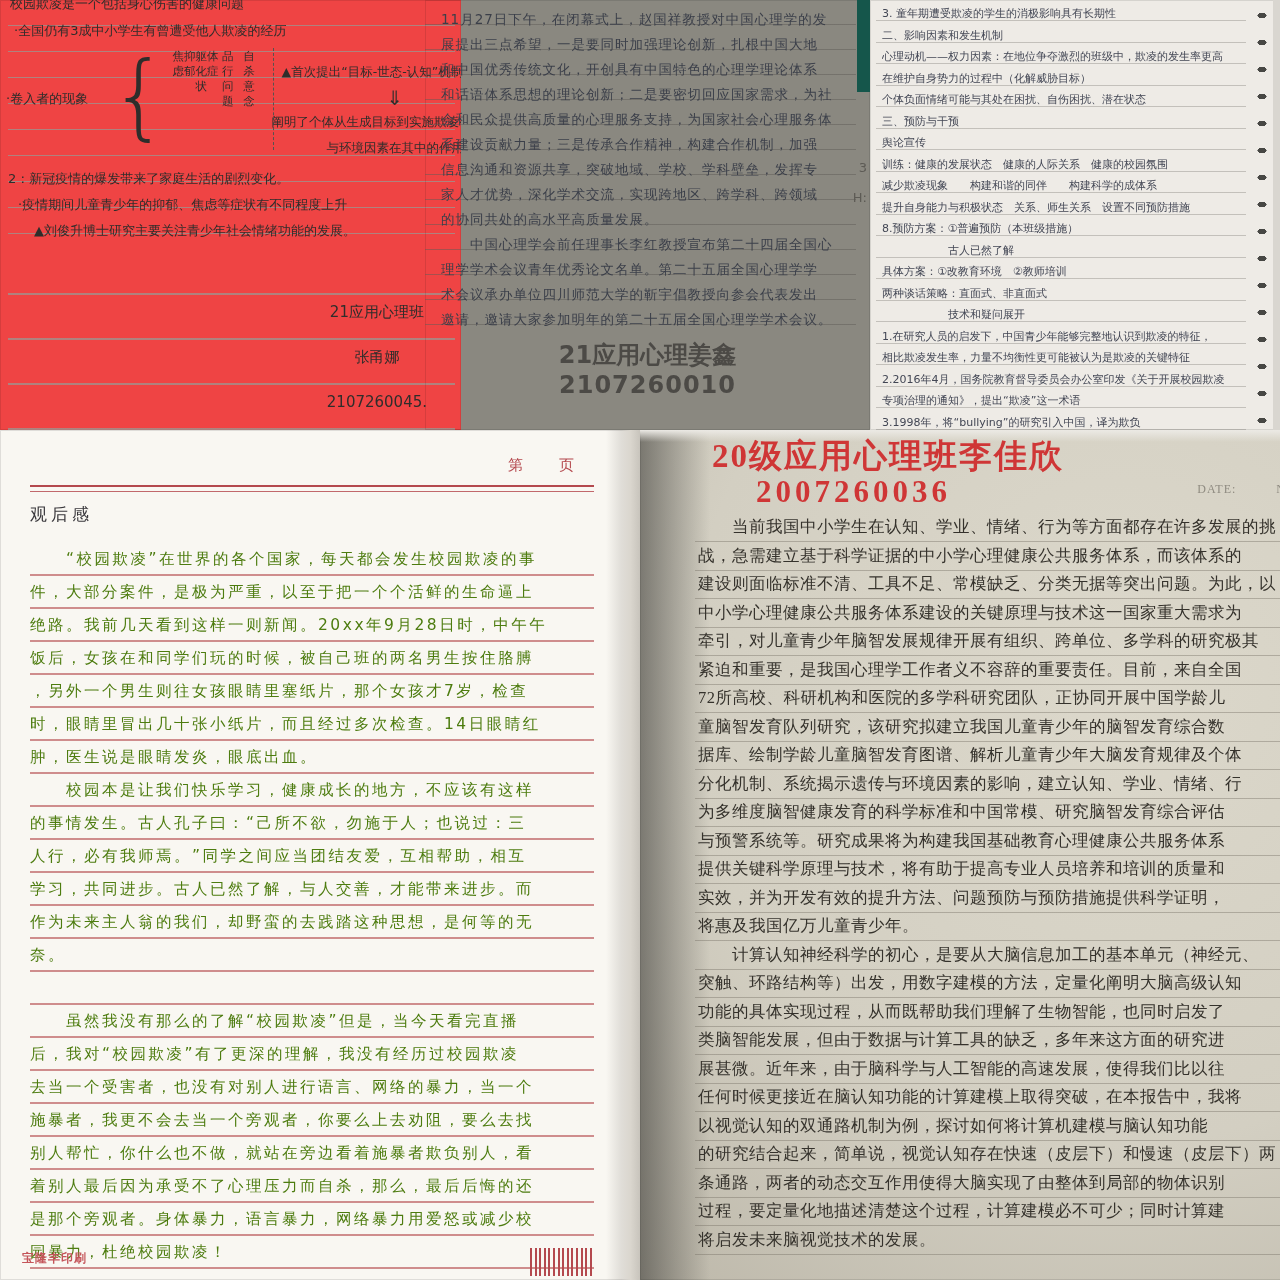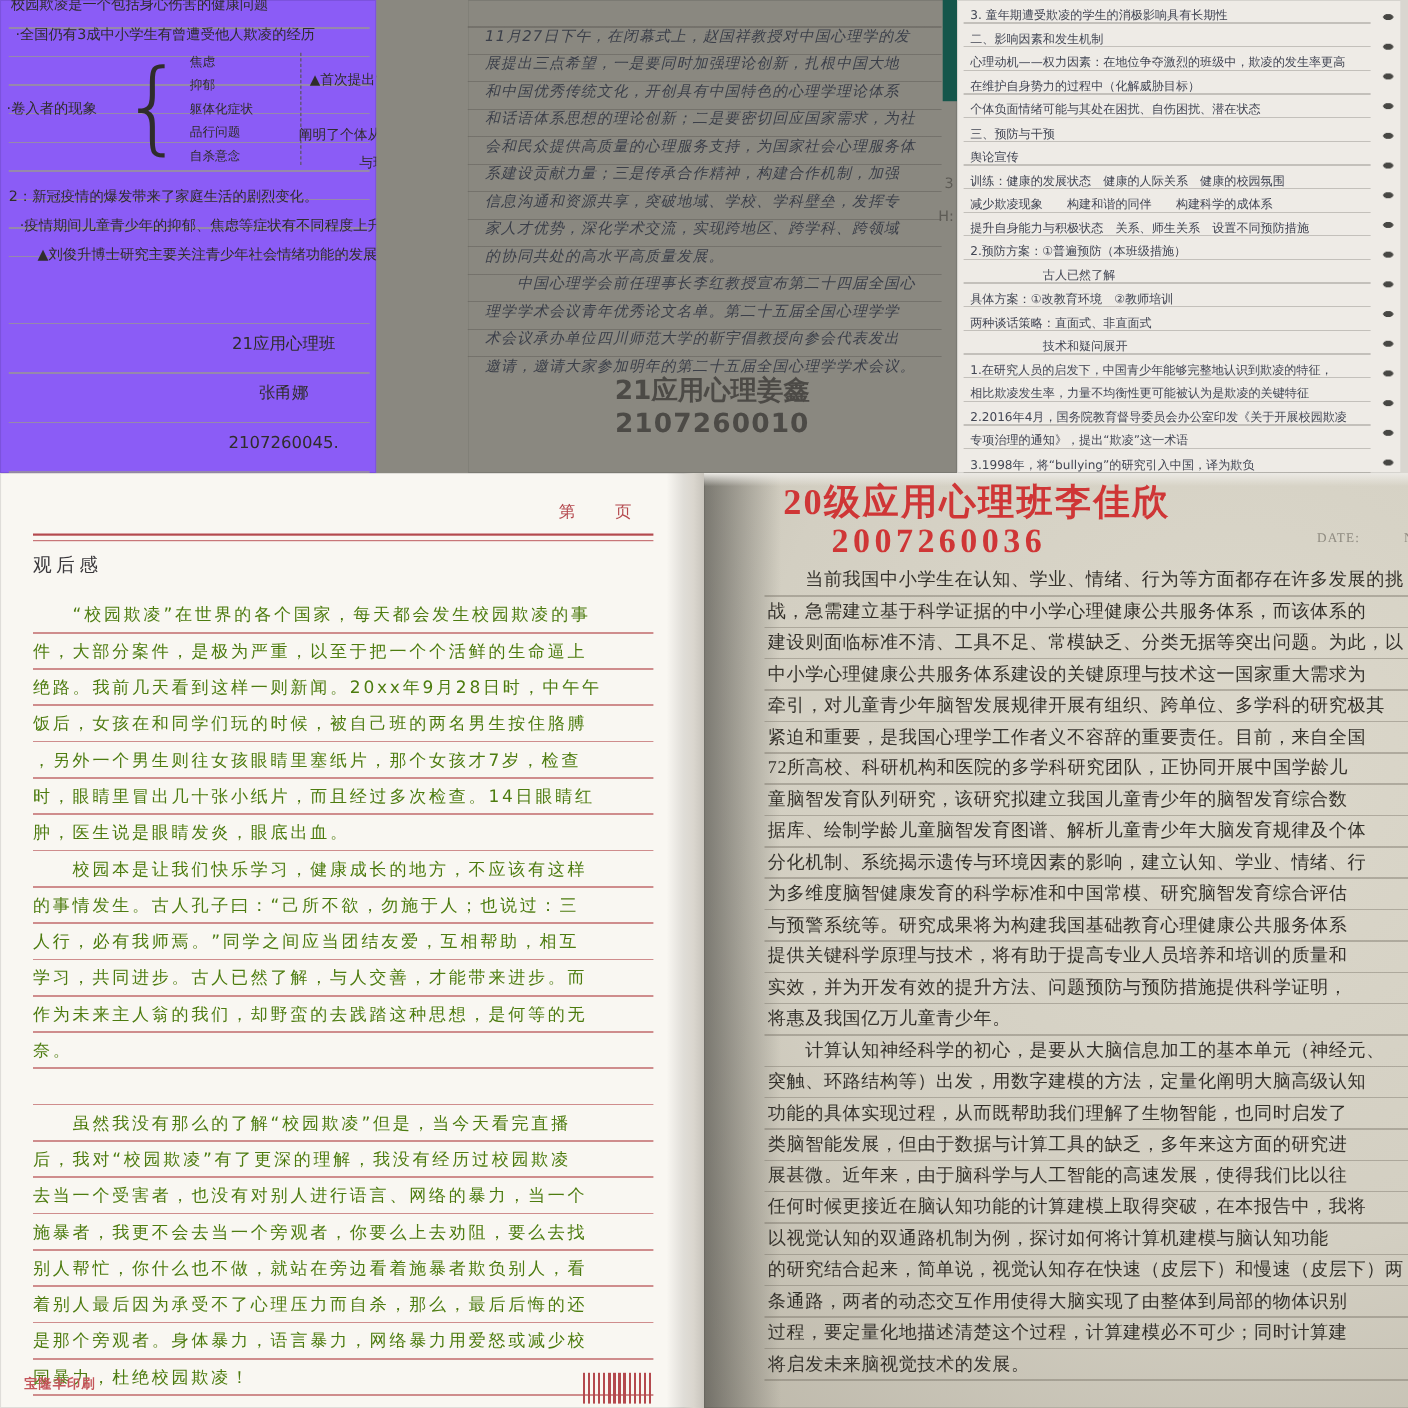--- a/index.html
+++ b/index.html
@@ -2,51 +2,51 @@
 <html><head>
 <meta charset="utf-8">
 <style>
   html,body{margin:0;padding:0;background:#777;}
   .stage{position:relative;width:1280px;height:1280px;overflow:hidden;
          font-family:"DejaVu Sans",sans-serif;background:#8a8880;}
   .panel{position:absolute;overflow:hidden;box-shadow:inset 0 0 0 1px rgba(0,0,0,.10);}
   .abs{position:absolute;}
 
   
-  .p-tl{left:0;top:0;width:342px;height:430px;background:#8b5cf6;}
+  .p-tl{left:0;top:0;width:461px;height:430px;background:#ef4444;}
   .tl-rules-a{left:8px;right:6px;top:0;height:250px;
     background:repeating-linear-gradient(to bottom,transparent 0 24.8px,#9a9792 24.8px 26px);opacity:.75;}
   .tl-rules-b{left:8px;right:6px;top:250px;height:180px;
     background:repeating-linear-gradient(to bottom,transparent 0 43.5px,#9a9792 43.5px 45px);opacity:.75;}
   .tl-ink{color:#2f2d2b;font-size:13px;white-space:nowrap;}
   .tl-l1{left:10px;top:-5px;}
   .tl-l2{left:14px;top:22px;}
   .tl-brace{left:6px;top:48px;height:102px;display:flex;align-items:stretch;}
   .tl-invlabel{width:104px;display:flex;align-items:center;font-size:13px;color:#2f2d2b;}
   .tl-bracechar{font-size:92px;line-height:98px;font-weight:200;color:#2f2d2b;margin-right:4px;}
-  .tl-items{display:flex;flex-direction:column;justify-content:space-between;
+  .tl-items{display:flex;flex-direction:row;justify-content:space-between;
     padding:1px 0;font-size:11.5px;color:#2f2d2b;width:92px;}
   .tl-divider{border-left:1.6px dashed #55534f;margin:0 8px;}
   .tl-anncol{width:240px;position:relative;}
   .tl-ann1{position:absolute;top:16px;left:0;font-size:12.5px;color:#2f2d2b;white-space:nowrap;}
   .tl-annarrow{position:absolute;top:38px;left:105px;font-size:20px;color:#2f2d2b;}
   .tl-ann2{position:absolute;top:66px;left:-10px;font-size:12.5px;color:#2f2d2b;white-space:nowrap;}
   .tl-ann3{position:absolute;top:92px;left:45px;font-size:12.5px;color:#2f2d2b;white-space:nowrap;}
   .tl-l7{left:8px;top:170px;}
   .tl-l8{left:18px;top:196px;}
   .tl-l9{left:34px;top:222px;}
   .tl-sign{right:34px;top:290px;text-align:center;color:#2f2d2b;}
   .tl-sign div{height:45px;line-height:45px;font-size:15px;white-space:nowrap;}
 
   
   .p-tm{left:425px;top:0;width:445px;height:430px;
     background:linear-gradient(100deg,#94908ا 0%,#a5a199 0%,#bdb9b1 20%,#cfccc5 45%,#d9d6d0 78%,#d2cfc9 100%);}
   .tm-rules{left:0;right:14px;top:0;height:336px;
     background:repeating-linear-gradient(to bottom,transparent 0 23.8px,rgba(95,92,87,.5) 23.8px 25px);}
-  .tm-lines{left:16px;right:22px;top:20px;font-style:italic;}
+  .tm-lines{left:16px;right:22px;top:6px;}
   .tm-line{height:25px;line-height:26px;font-size:13.5px;color:#3b3f49;
     white-space:nowrap;overflow:hidden;letter-spacing:1px;}
   .tm-label{left:0;right:0;top:340px;text-align:center;color:#4c4a46;font-weight:600;}
   .tm-label .l1{font-size:24px;line-height:30px;}
   .tm-label .l2{font-size:24px;line-height:30px;letter-spacing:1px;}
   .tm-strip{right:0;top:0;width:13px;height:92px;background:#15564b;}
   .tm-mark{right:3px;color:#5d5b55;font-size:13px;}
 
   
   .p-tr{left:870px;top:0;width:410px;height:430px;background:#eeebe6;}
@@ -165,21 +165,21 @@
         <div class="tr-line">3. 童年期遭受欺凌的学生的消极影响具有长期性</div>
         <div class="tr-line">二、影响因素和发生机制</div>
         <div class="tr-line">心理动机——权力因素：在地位争夺激烈的班级中，欺凌的发生率更高</div>
         <div class="tr-line">在维护自身势力的过程中（化解威胁目标）</div>
         <div class="tr-line">个体负面情绪可能与其处在困扰、自伤困扰、潜在状态</div>
         <div class="tr-line">三、预防与干预</div>
         <div class="tr-line">舆论宣传</div>
         <div class="tr-line">训练：健康的发展状态　健康的人际关系　健康的校园氛围</div>
         <div class="tr-line">减少欺凌现象　　构建和谐的同伴　　构建科学的成体系</div>
         <div class="tr-line">提升自身能力与积极状态　关系、师生关系　设置不同预防措施</div>
-        <div class="tr-line">2.预防方案：①普遍预防（本班级措施）</div>
+        <div class="tr-line">8.预防方案：①普遍预防（本班级措施）</div>
         <div class="tr-line">　　　　　　古人已然了解</div>
         <div class="tr-line">具体方案：①改教育环境　②教师培训</div>
         <div class="tr-line">两种谈话策略：直面式、非直面式</div>
         <div class="tr-line">　　　　　　技术和疑问展开</div>
         <div class="tr-line">1.在研究人员的启发下，中国青少年能够完整地认识到欺凌的特征，</div>
         <div class="tr-line">相比欺凌发生率，力量不均衡性更可能被认为是欺凌的关键特征</div>
         <div class="tr-line">2.2016年4月，国务院教育督导委员会办公室印发《关于开展校园欺凌</div>
         <div class="tr-line">专项治理的通知》，提出“欺凌”这一术语</div>
         <div class="tr-line">3.1998年，将“bullying”的研究引入中国，译为欺负</div>
       </div>

